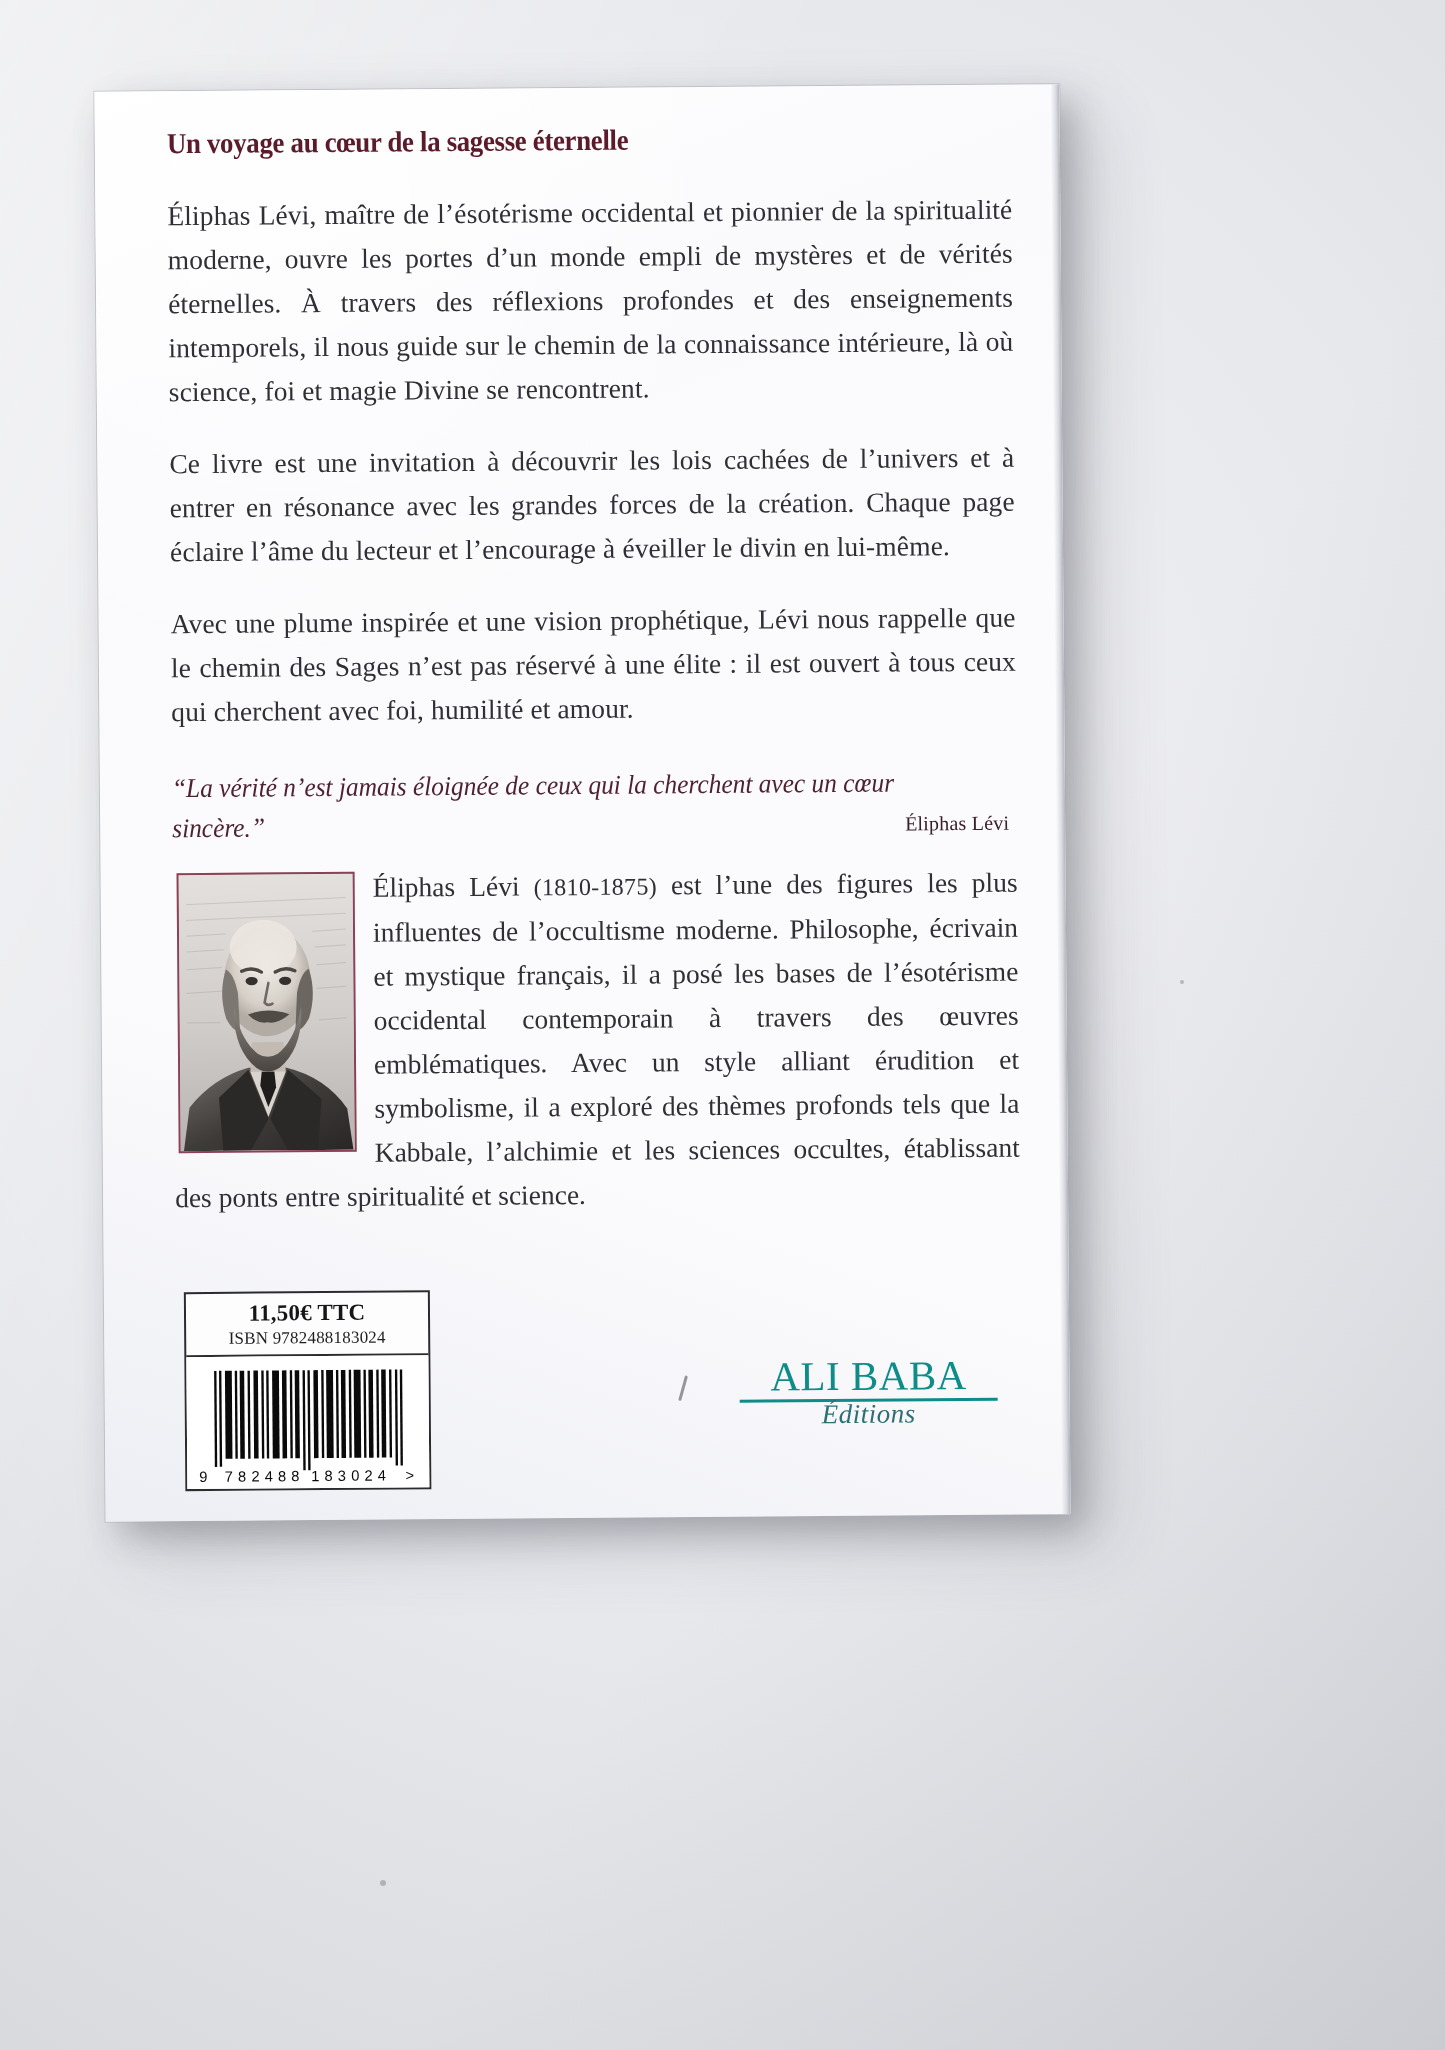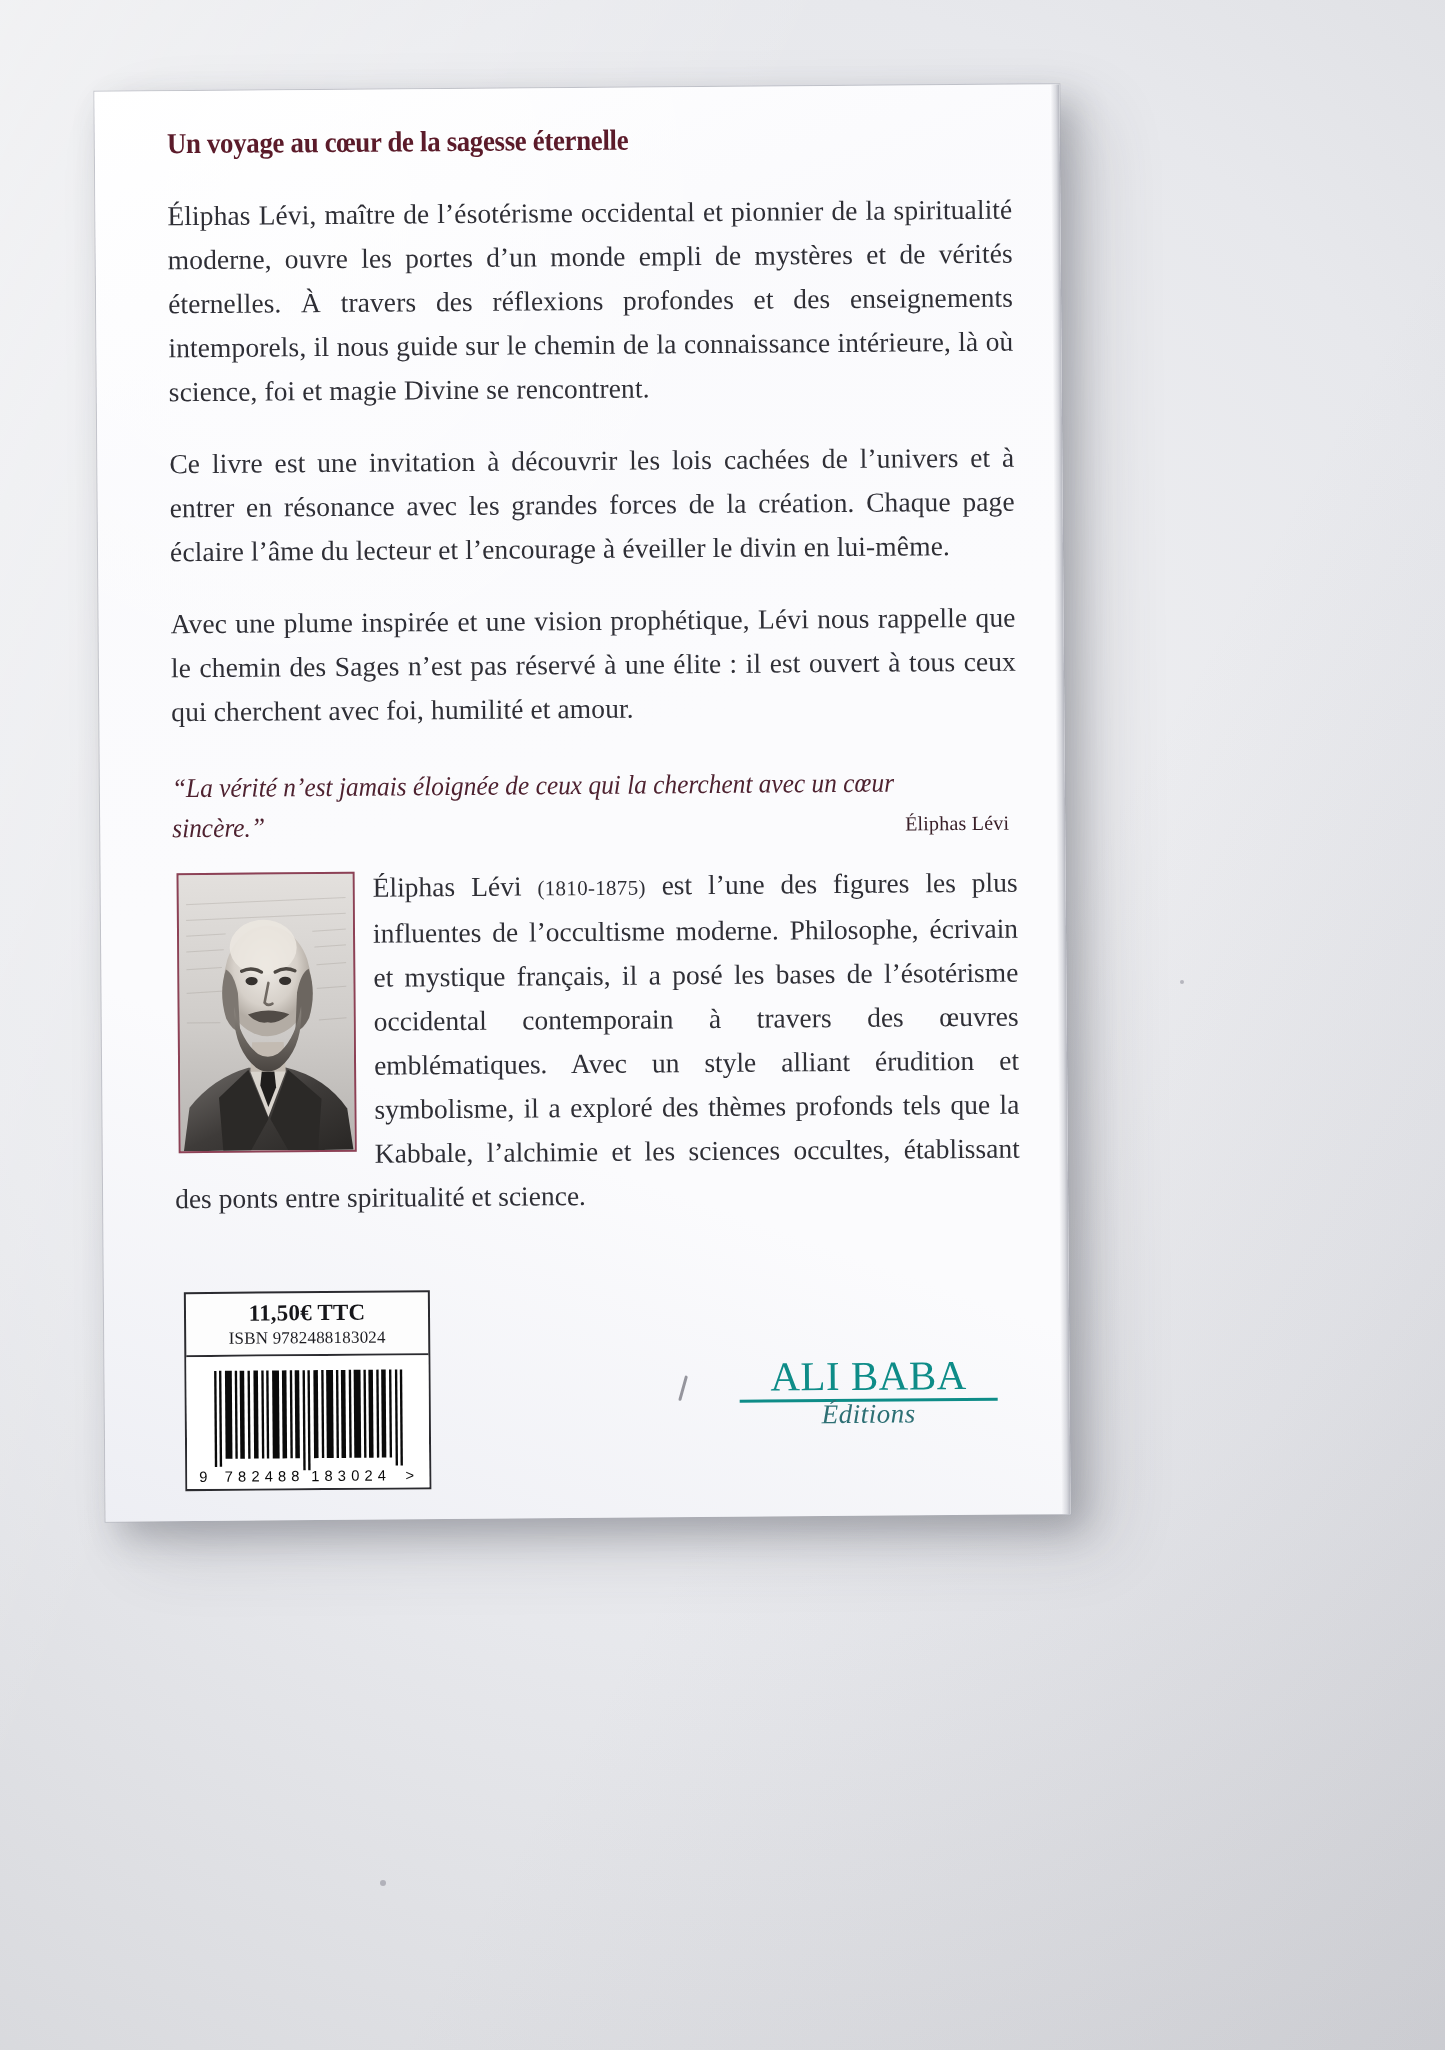--- a/index.html
+++ b/index.html
@@ -138,21 +138,21 @@
 
   .bio-text {
     font-family: "Liberation Serif", serif;
     font-size: 27.5px;
     line-height: 44px;
     color: #2f2f36;
     text-align: justify;
     margin: 0;
   }
   .bio-dates {
-    font-size: 21px;
+    font-size: 24px;
     letter-spacing: 0.3px;
   }
 
   
   .footer-row {
     position: absolute;
     left: 0;
     right: 0;
     bottom: 4px;
     height: 226px;

